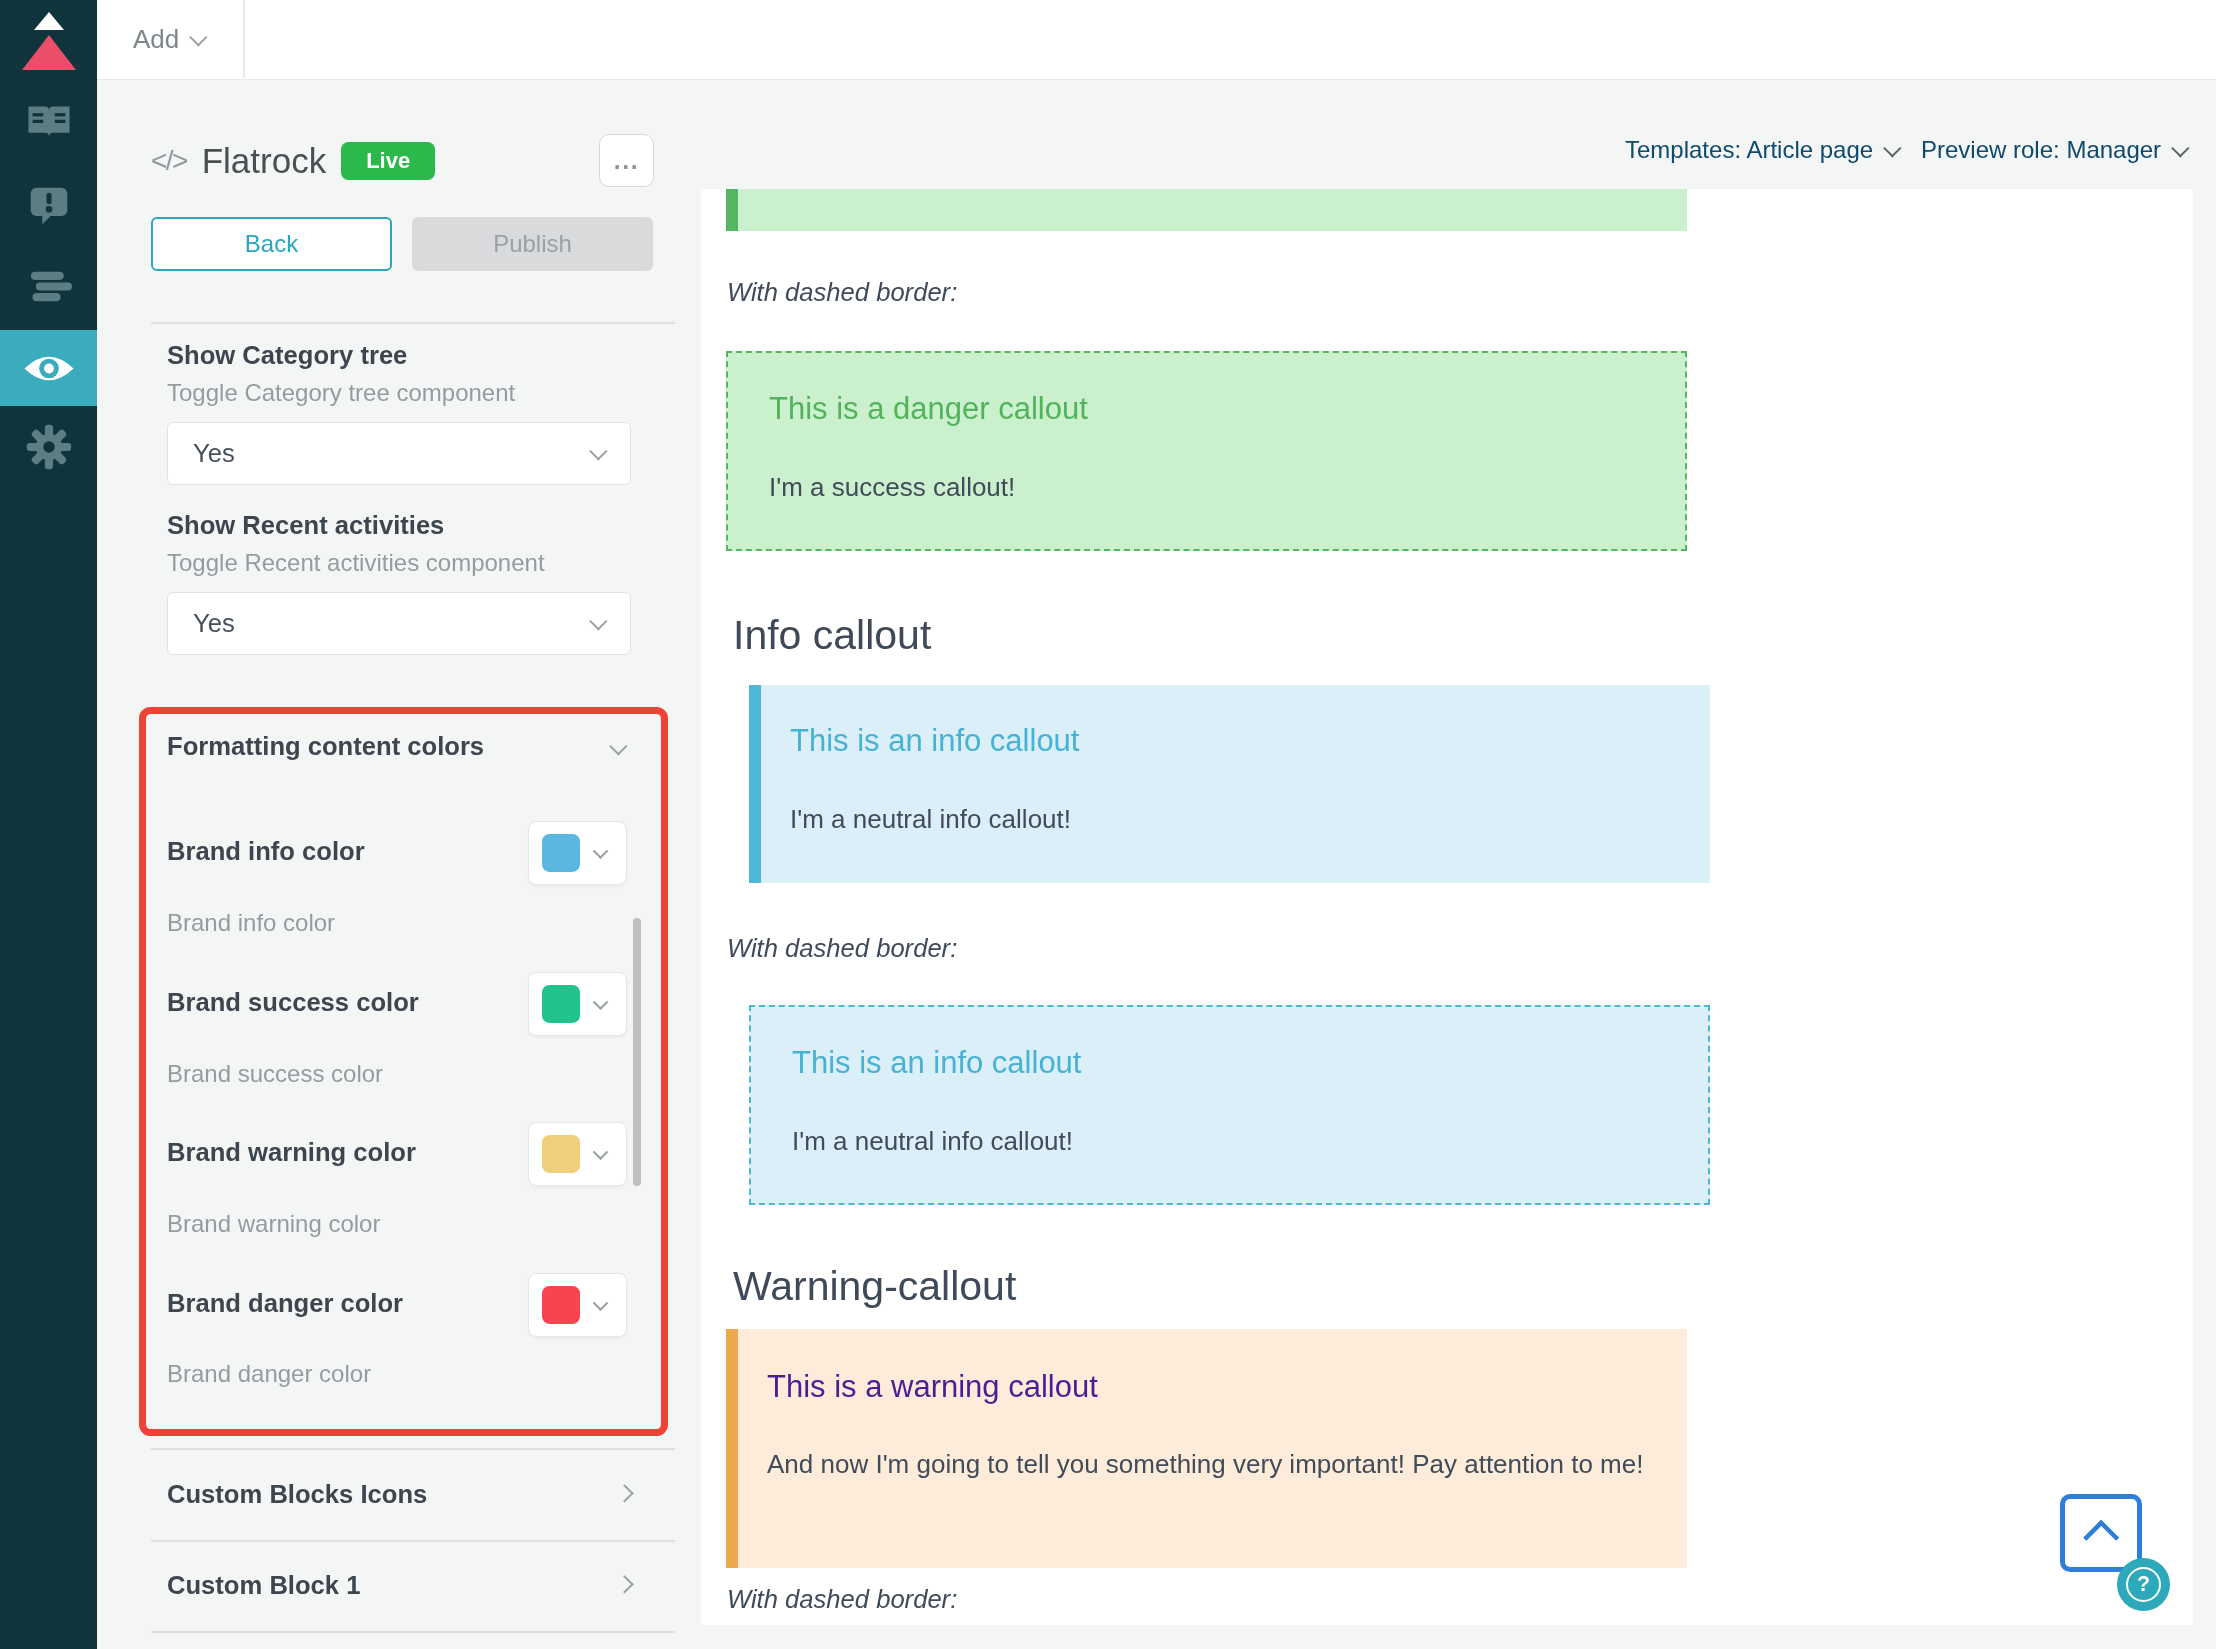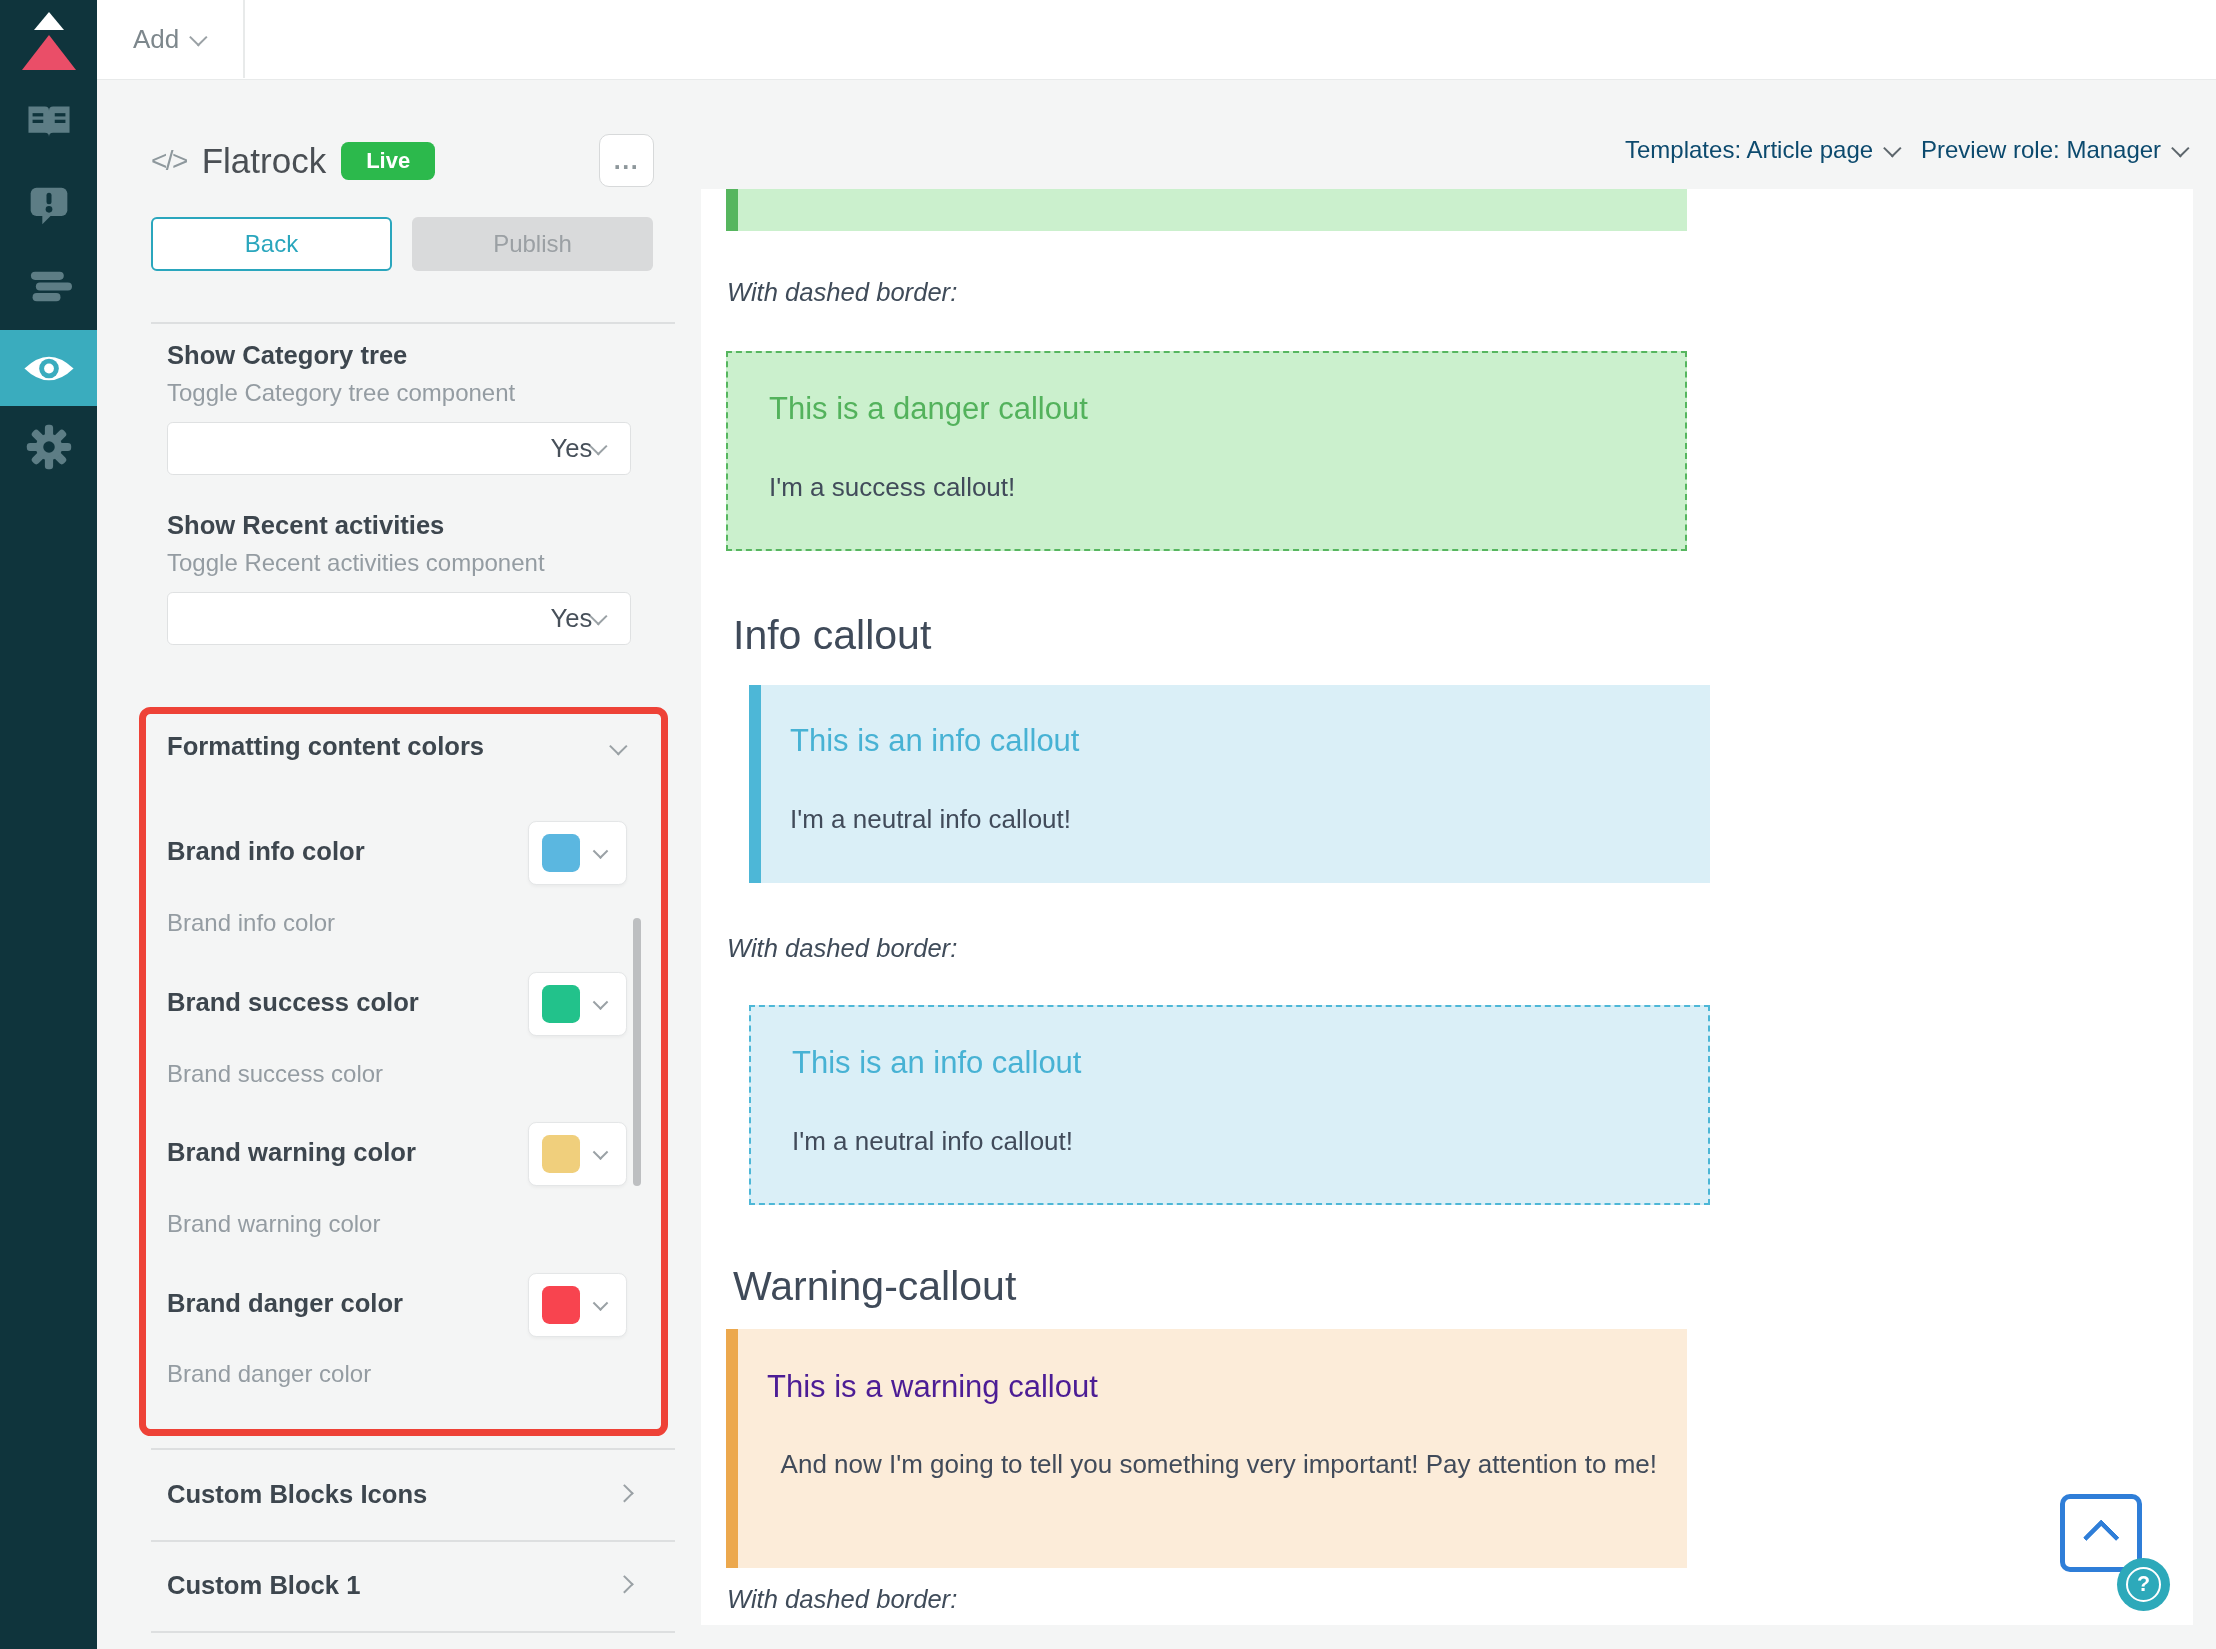--- a/index.html
+++ b/index.html
@@ -1,17 +1,17 @@
 <!DOCTYPE html>
 <html style="font-size:13px"><head>
 <meta charset="utf-8">
 <style>
   html,body{margin:0;padding:0;background:#e9eaeb;}
   .stage{position:relative;width:2216px;height:1649px;background:#f4f5f5;overflow:hidden;
-         font-family:"Liberation Sans","DejaVu Sans",sans-serif;color:#3d464e;text-align:right;}
+         font-family:"Liberation Sans","DejaVu Sans",sans-serif;color:#3d464e;}
   .abs{position:absolute;}
 
   
   .sidebar{position:absolute;left:0;top:0;width:97px;height:1649px;background:#0f343c;}
   .logo{position:absolute;left:0;top:0;width:97px;height:79px;cursor:pointer;}
   .logo .tri-small{position:absolute;left:50%;top:11.5px;transform:translateX(-50%);
     width:0;height:0;border-left:15.7px solid transparent;border-right:15.7px solid transparent;border-bottom:18px solid #ffffff;}
   .logo .tri-big{position:absolute;left:50%;top:35px;transform:translateX(-50%);
     width:0;height:0;border-left:27px solid transparent;border-right:27px solid transparent;border-bottom:35px solid #ea4e68;}
   .nav-item{position:absolute;left:0;width:97px;height:82px;display:flex;align-items:center;justify-content:center;cursor:pointer;}
@@ -43,21 +43,21 @@
     background:#2cb94c;border-radius:7.4px;color:#ffffff;font-size:22px;font-weight:700;}
   .more-btn{position:absolute;left:599px;top:134px;width:53px;height:51px;background:#fff;border:1.6px solid #d7d9da;
     border-radius:10px;color:#8d979b;font-size:25px;font-weight:700;display:flex;align-items:center;justify-content:center;
     letter-spacing:1.6px;cursor:pointer;line-height:8.2px;}
   .btn{display:flex;align-items:center;justify-content:center;font-size:24px;border-radius:5.8px;cursor:pointer;box-sizing:border-box;}
   .btn-back{position:absolute;left:151px;top:217px;width:241px;height:54px;background:#fff;border:2.5px solid #2aa6bd;color:#2aa6bd;}
   .btn-publish{position:absolute;left:412px;top:217px;width:241px;height:54px;background:#d9dadb;color:#9ba0a4;cursor:default;}
   .h-divider{position:absolute;left:151px;width:524px;height:1.6px;background:#dddfe0;}
   .setting-label{position:absolute;left:167px;font-size:25.6px;font-weight:700;color:#3d464e;}
   .setting-desc{position:absolute;left:167px;font-size:24px;color:#949ca2;}
-  .select{position:absolute;left:167px;width:464px;height:53px;background:#fff;border:1.6px solid #dfe1e2;border-radius:5.8px;
+  .select{position:absolute;left:167px;width:464px;height:63px;background:#fff;border:1.6px solid #dfe1e2;border-radius:5.8px;
     display:flex;align-items:center;box-sizing:border-box;padding:0 25px;cursor:pointer;}
   .select .val{font-size:25.6px;color:#47505a;flex:1;}
 
   .red-box{position:absolute;left:139px;top:707px;width:529px;height:729px;border:7.4px solid #ee4237;border-radius:11.5px;box-sizing:border-box;}
   .section-title{position:absolute;left:167px;top:732px;font-size:25.6px;font-weight:700;color:#3d464e;}
   .section-chv{position:absolute;left:612px;top:742px;}
   .swatch-btn{position:absolute;left:528px;width:99px;height:64px;background:#fff;border:1.6px solid #e4e6e7;border-radius:8.2px;
     box-sizing:border-box;display:flex;align-items:center;cursor:pointer;box-shadow:0 1.6px 3.3px rgba(0,0,0,0.04);}
   .swatch-color{width:38px;height:38px;border-radius:7.4px;margin-left:13px;}
   .swatch-btn .chv{margin-left:15px;width:9px;height:9px;}

